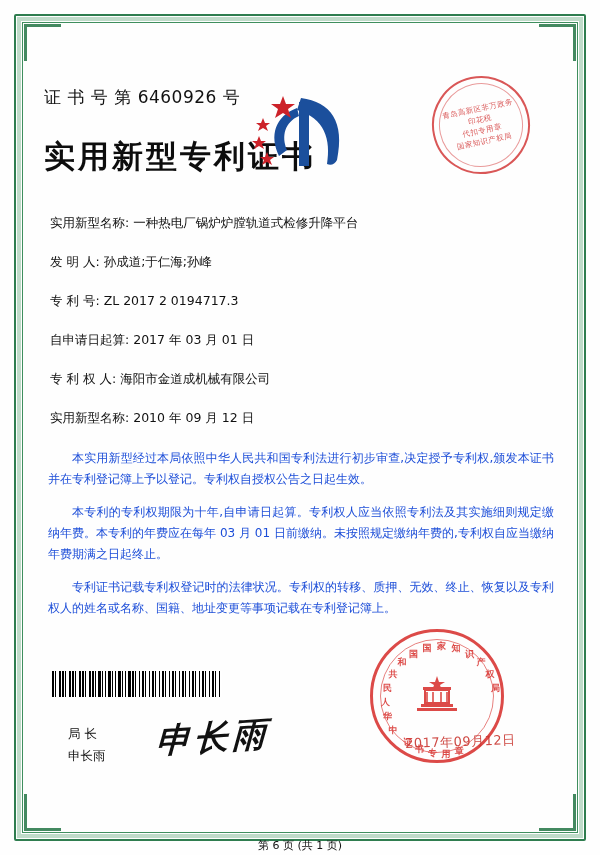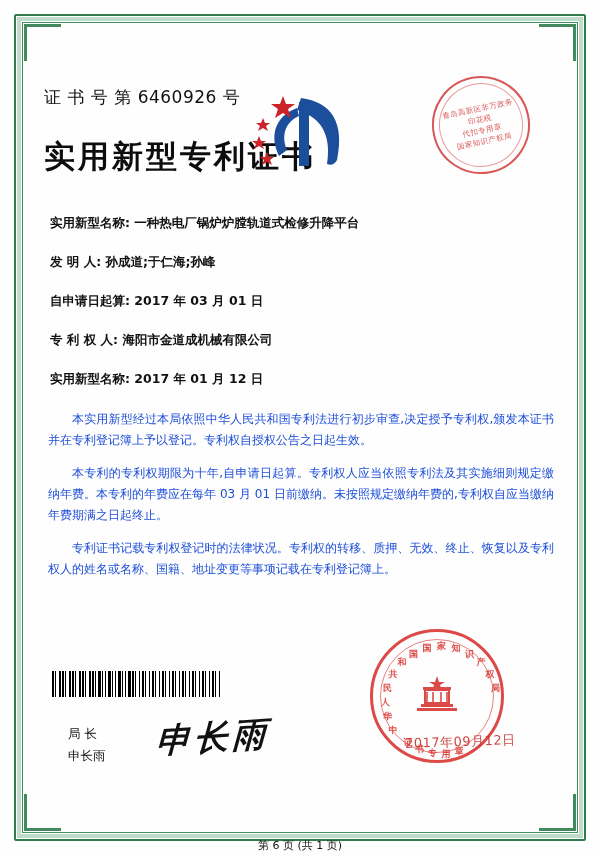--- a/index.html
+++ b/index.html
@@ -139,21 +139,20 @@
   .fields {
     margin-top: 36px;
     padding-left: 6px;
   }
   .field {
     font-size: 12.5px;
     line-height: 18px;
     color: #111;
     margin-bottom: 21px;
     white-space: nowrap;
-    font-weight: bold;
   }
   .field .lbl { display: inline; }
   .field .val { display: inline; }
 
   
   .paras {
     margin-top: 6px;
     padding-left: 4px;
     padding-right: 2px;
   }
@@ -314,30 +313,34 @@
     <div class="fields">
       <div class="field">
         <span class="lbl">实用新型名称:</span>
         <span class="val">一种热电厂锅炉炉膛轨道式检修升降平台</span>
       </div>
       <div class="field">
         <span class="lbl">发  明  人:</span>
         <span class="val">孙成道;于仁海;孙峰</span>
       </div>
       <div class="field">
+        <span class="lbl">专  利  号:</span>
+        <span class="val">ZL 2017 2 0194717.3</span>
+      </div>
+      <div class="field">
         <span class="lbl">自申请日起算:</span>
         <span class="val">2017 年 03 月 01 日</span>
       </div>
       <div class="field">
         <span class="lbl">专 利 权 人:</span>
         <span class="val">海阳市金道成机械有限公司</span>
       </div>
       <div class="field">
         <span class="lbl">实用新型名称:</span>
-        <span class="val">2017 年 01 月 12 日</span>
+        <span class="val">2010 年 09 月 12 日</span>
       </div>
     </div>
 
     <div class="paras">
       <p class="para">本实用新型经过本局依照中华人民共和国专利法进行初步审查,决定授予专利权,颁发本证书并在专利登记簿上予以登记。专利权自授权公告之日起生效。</p>
       <p class="para">本专利的专利权期限为十年,自申请日起算。专利权人应当依照专利法及其实施细则规定缴纳年费。本专利的年费应在每年 03 月 01 日前缴纳。未按照规定缴纳年费的,专利权自应当缴纳年费期满之日起终止。</p>
       <p class="para">专利证书记载专利权登记时的法律状况。专利权的转移、质押、无效、终止、恢复以及专利权人的姓名或名称、国籍、地址变更等事项记载在专利登记簿上。</p>
     </div>
 
     <div class="barcode"></div>

